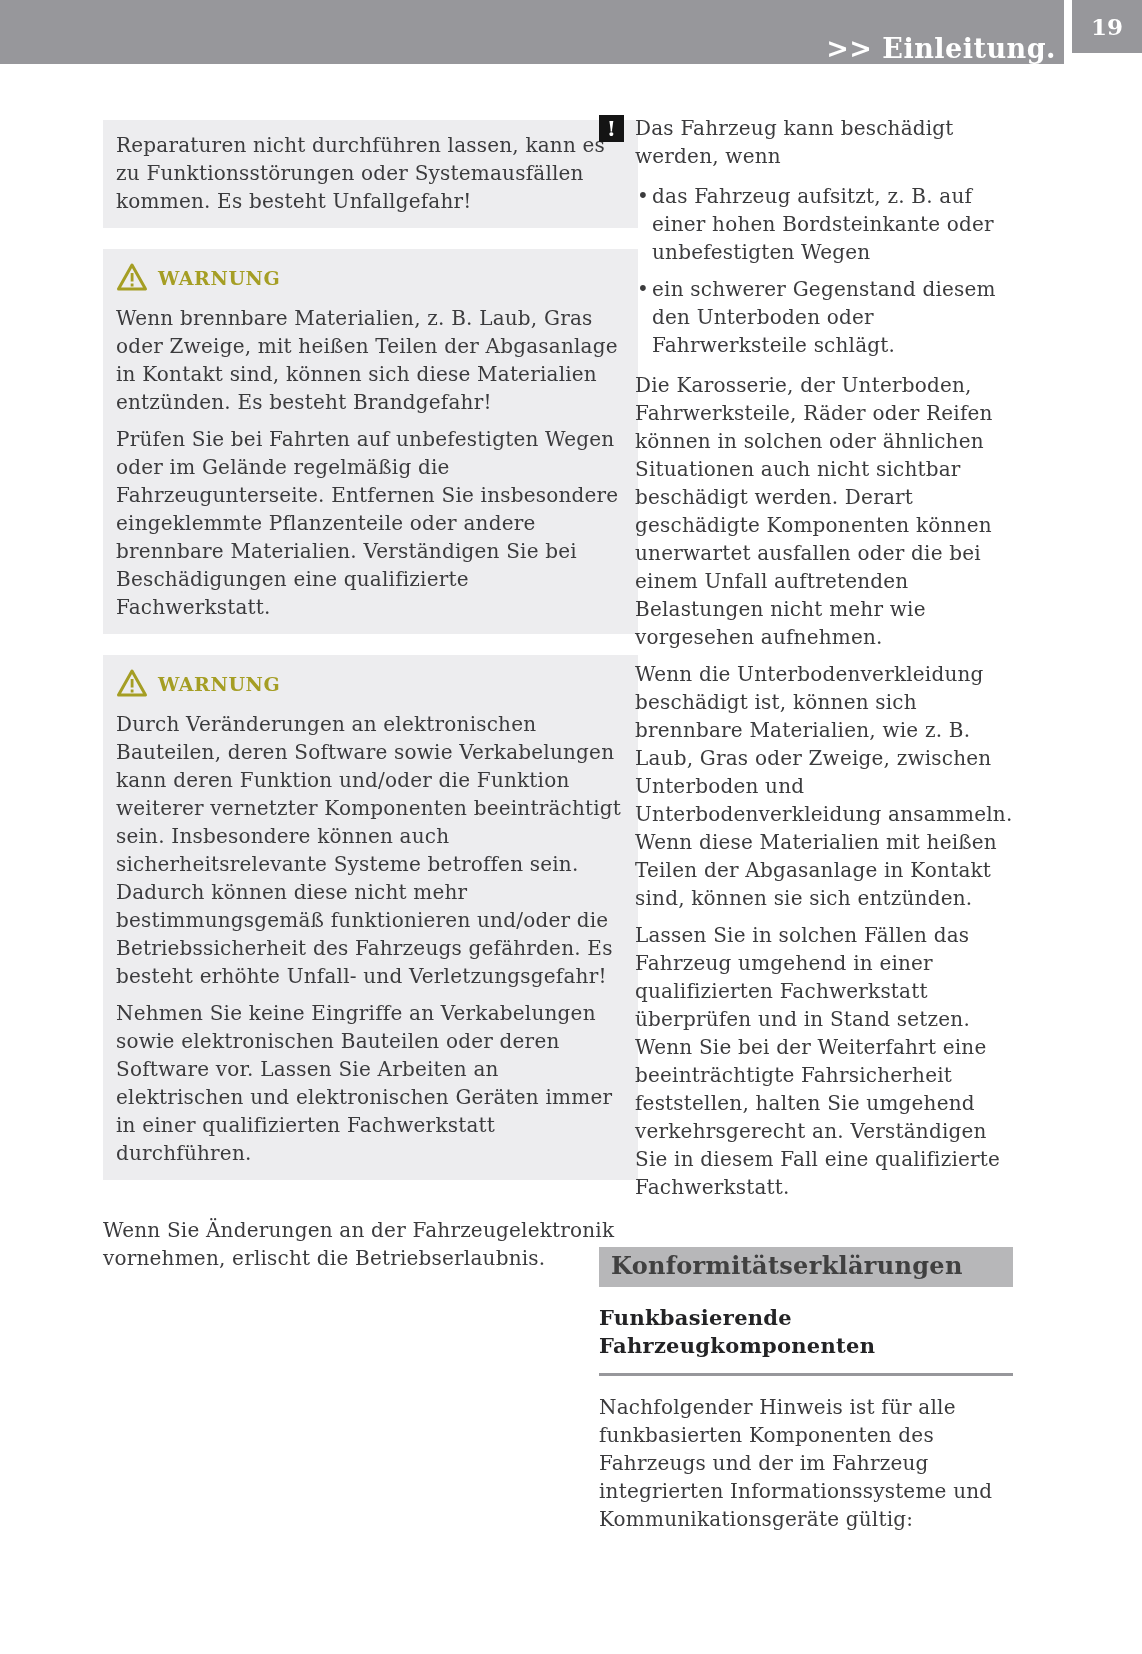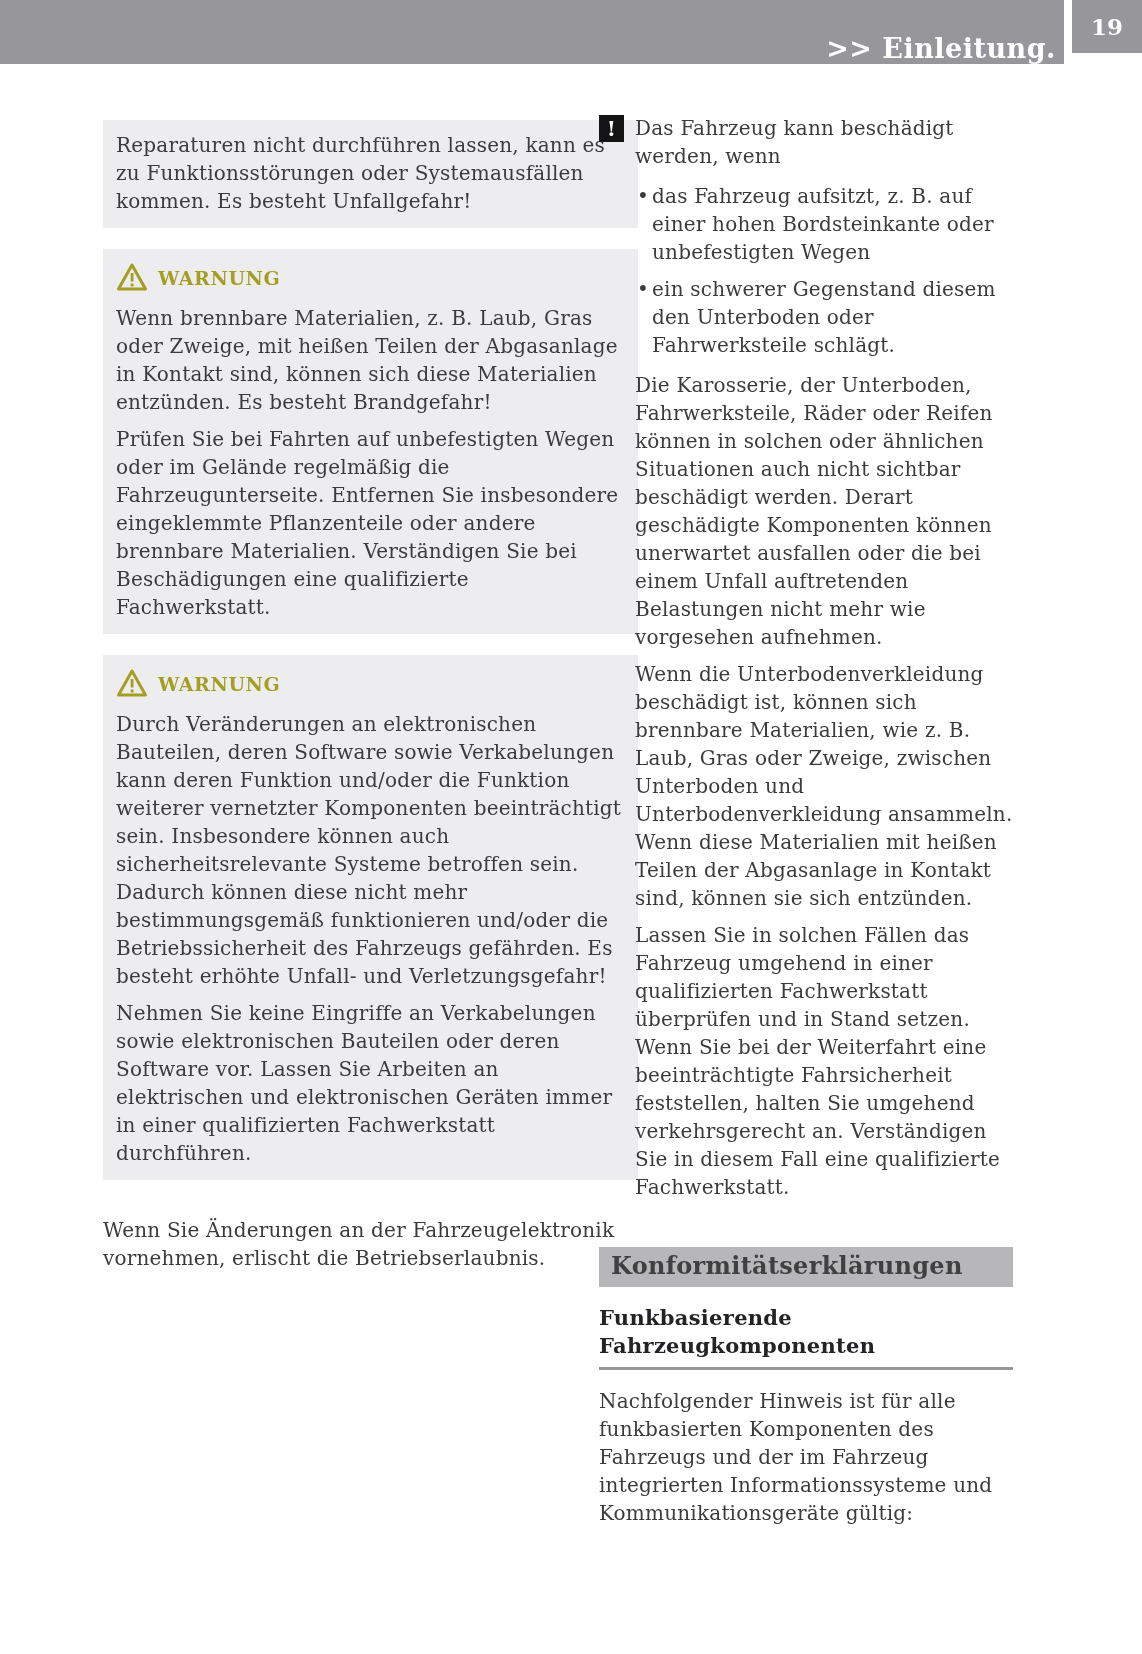--- a/index.html
+++ b/index.html
@@ -80,21 +80,21 @@
     background:#b7b7b9;
     color:#404040;
     font-size:24px; font-weight:bold;
     padding:5px 12px 7px 12px;
     letter-spacing:0.3px;
   }
   .subsection {
     margin:17px 0 0 0;
     color:#232325;
     font-size:21px; font-weight:bold;
-    padding-bottom:7px;
+    padding-bottom:13px;
     border-bottom:3px solid #97979b;
     letter-spacing:0.3px;
   }
   .section-paragraph { margin-top:17px; }
 </style>
 </head>
 <body>
 
 <div class="page">
 

